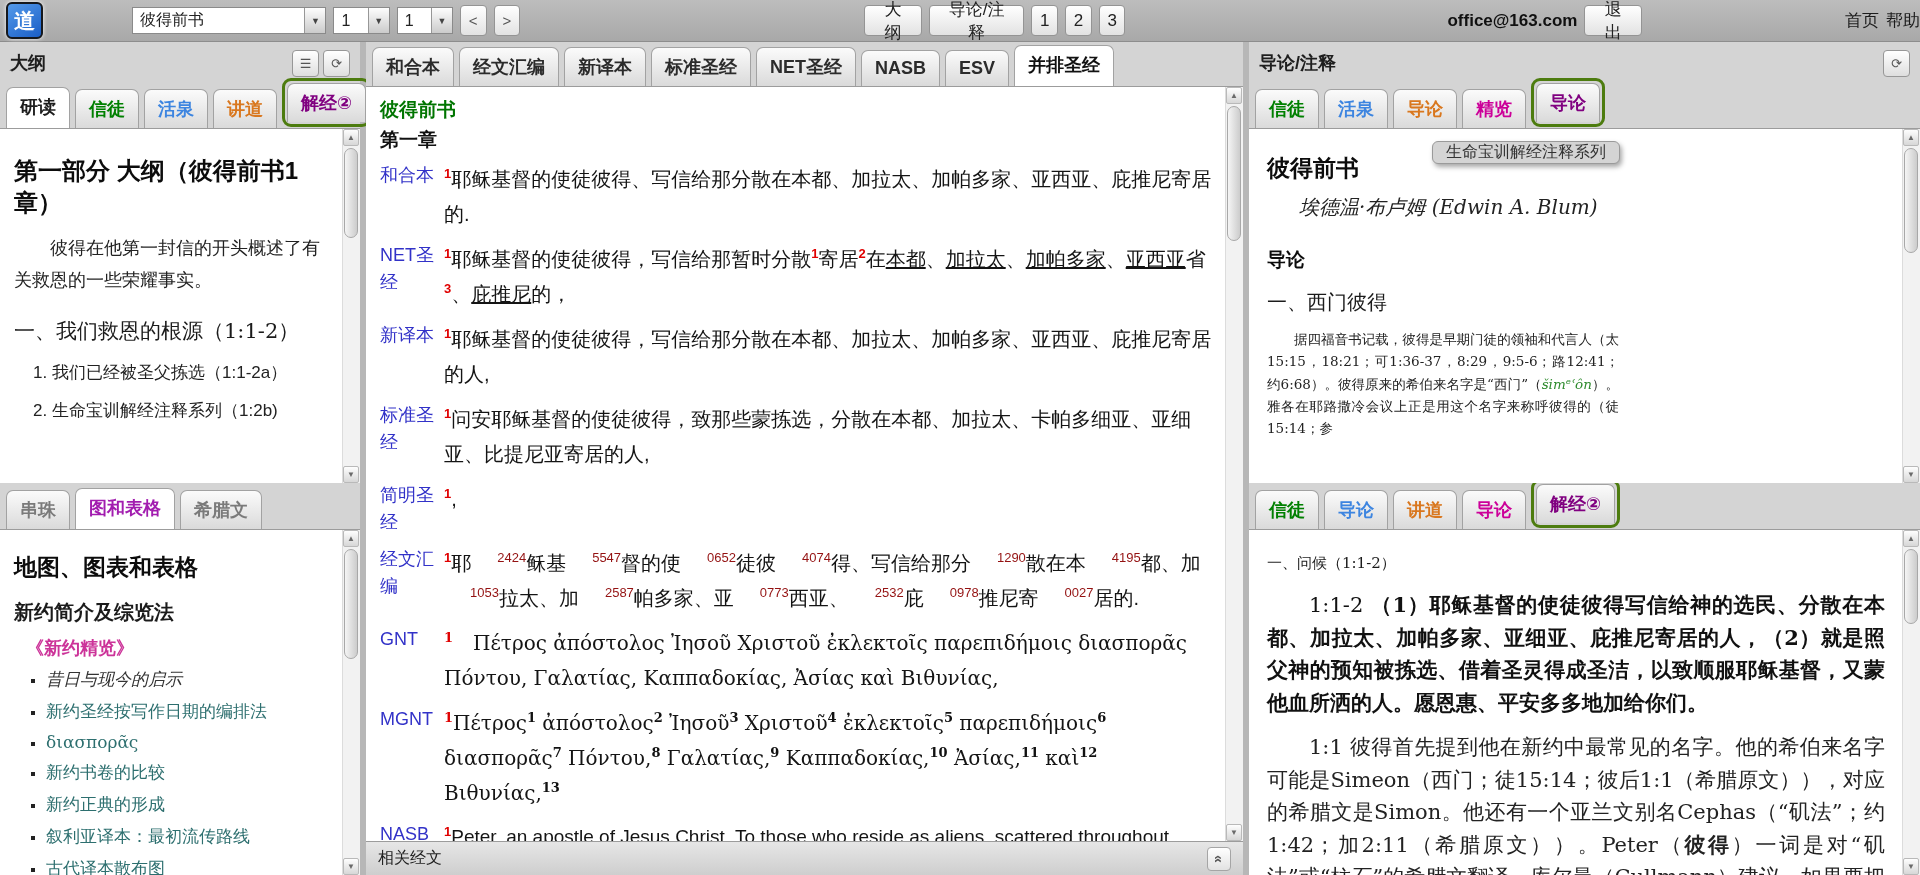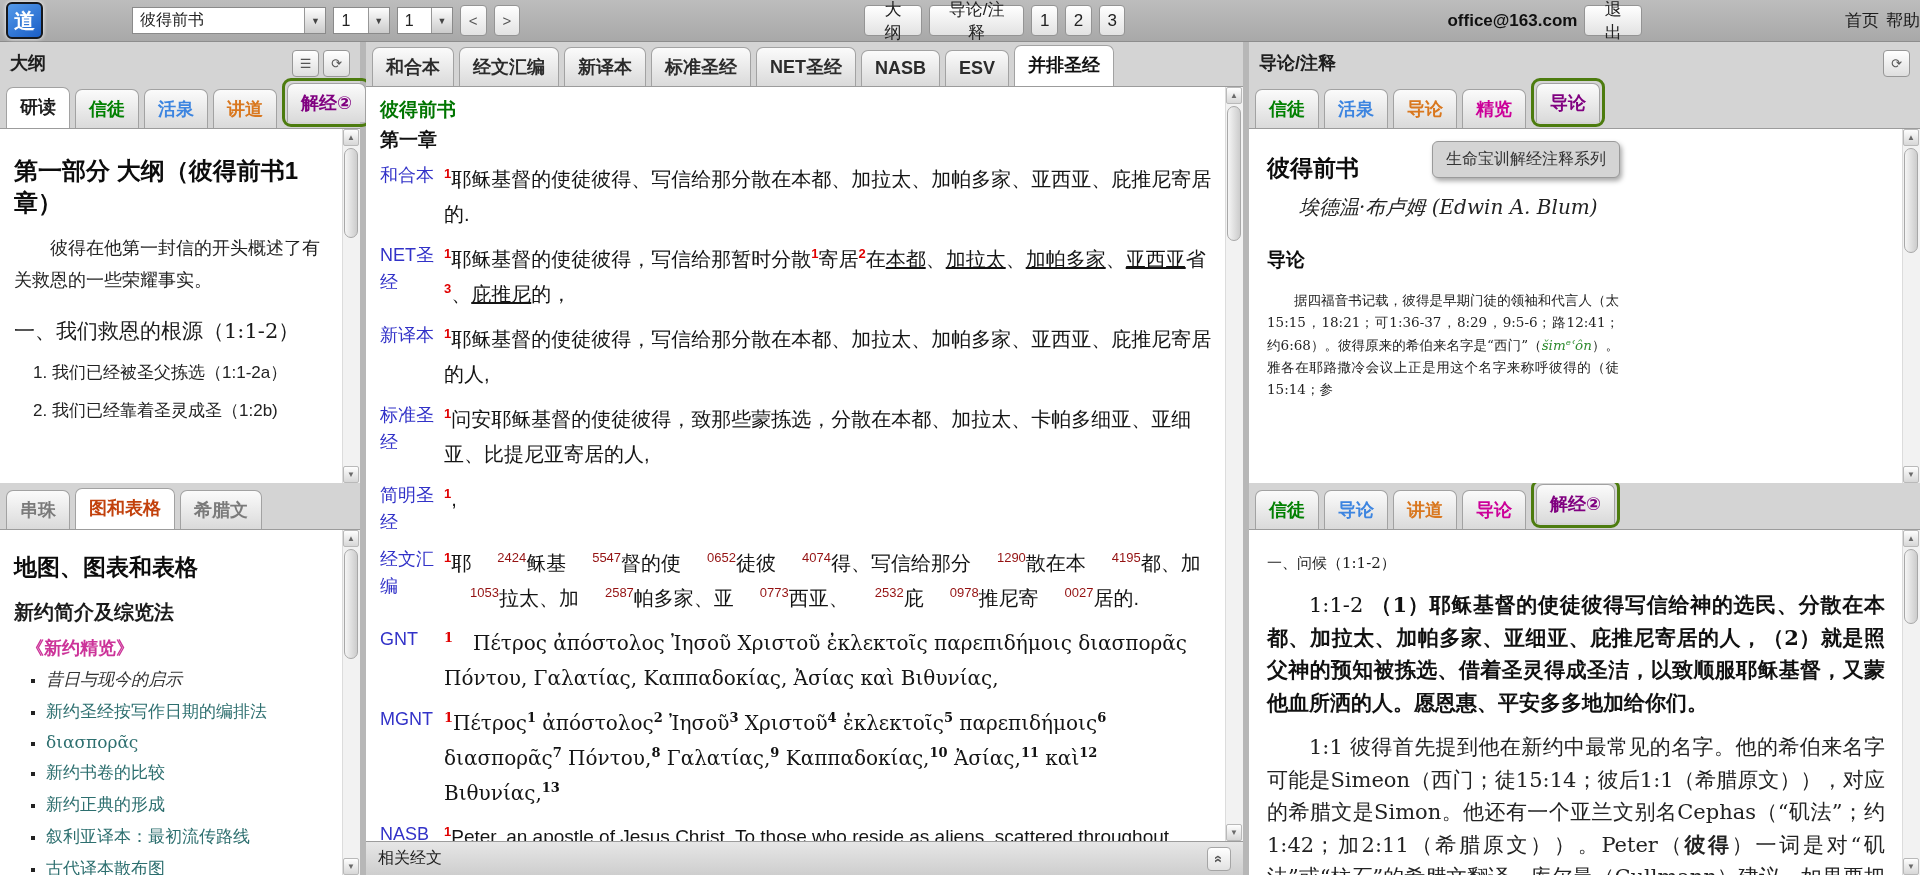--- a/index.html
+++ b/index.html
@@ -87,21 +87,21 @@
   sup.strong{color:#941212;font-size:13px;cursor:pointer;margin-left:26px;}
   sup.wnum{color:#111;font-weight:bold;font-size:13px;}
   .und{text-decoration:underline;cursor:pointer;}
   .m-footer{height:33px;flex:none;background:linear-gradient(#e6e6e6,#cecece);border-top:1px solid #9c9c9c;
     display:flex;align-items:center;padding:0 12px;font-size:16px;color:#222;}
   .expand{margin-left:auto;width:22px;height:22px;border:1px solid #a5a5a5;border-radius:4px;
     background:linear-gradient(#fff,#e2e2e2);display:flex;align-items:center;justify-content:center;cursor:pointer;}
   .expand span{transform:rotate(90deg);font-size:14px;color:#555;font-weight:bold;}
   
   .tooltip{position:absolute;top:12px;right:300px;background:#d4d4d4;border:1px solid #9a9a9a;border-radius:6px;
-    padding:7px 13px;font-size:16px;color:#333;box-shadow:2px 3px 5px rgba(0,0,0,.35);white-space:nowrap;}
+    padding:0 13px;font-size:16px;color:#333;box-shadow:2px 3px 5px rgba(0,0,0,.35);white-space:nowrap;}
   .intro-col{width:352px;padding:0 0 0 18px;}
   .r-book{font-size:23px;font-weight:bold;color:#0c0c0c;margin:24px 0 10px;}
   .r-author{font-family:"DejaVu Serif","Liberation Serif",serif;font-style:italic;font-size:20px;color:#222;
     padding-left:32px;margin:0 0 26px;}
   .r-h{font-size:19px;font-weight:bold;color:#0c0c0c;margin:18px 0 16px;}
   .r-sec{font-family:"DejaVu Serif","Liberation Serif",serif;font-size:20px;color:#1b1b1b;margin:16px 0 12px;}
   .r-para{font-family:"DejaVu Serif","Liberation Serif",serif;font-size:13.5px;line-height:1.65;color:#222;
     text-indent:2em;text-align:justify;margin:0;}
   .translit{color:#2e8b2e;font-style:italic;}
   .c-wrap{padding:0 18px;margin-right:17px;}
@@ -160,32 +160,32 @@
           <div class="tab" style="color: rgb(128, 0, 128);">解经②</div>
         </div>
       </div>
     <div id="left-c1" class="contentA">
       <div class="pad">
         <div class="ol-h">第一部分 大纲（彼得前书1章）</div>
         <p class="ol-p">彼得在他第一封信的开头概述了有关救恩的一些荣耀事实。</p>
         <div class="ol-sec">一、我们救恩的根源（1:1-2）</div>
         <ol class="ol-items">
             <li>我们已经被圣父拣选（1:1-2a）</li>
-            <li>我们已经靠着圣灵成圣（1:2b)</li>
+            <li>生命宝训解经注释系列（1:2b)</li>
           </ol>
       </div>
       <div class="sbar">
         <div class="sb-btn sb-up">▲</div>
         <div class="sb-thumb" style="top:19px;height:90px;"></div>
         <div class="sb-btn sb-down">▼</div>
       </div>
     </div>
     <div class="tabbar tabbar2">
         <div class="tab" style="color: rgb(122, 122, 122);">串珠</div>
-        <div class="tab active" style="color: #c2410c; text-align: center;">图和表格</div>
+        <div class="tab active" style="color: #a21caf; text-align: center;">图和表格</div>
         <div class="tab" style="color: rgb(122, 122, 122);">希腊文</div>
       </div>
     <div id="left-c2" class="contentA">
       <div class="pad">
         <div class="ch-h">地图、图表和表格</div>
         <div class="ch-sub">新约简介及综览法</div>
         <div class="ch-series">《新约精览》</div>
         <ul class="ch-items">
             <li>昔日与现今的启示</li>
             <li>新约圣经按写作日期的编排法</li>
@@ -291,20 +291,21 @@
         <div class="redbox">
           <div class="tab" style="color: rgb(128, 0, 128);">导论</div>
         </div>
       </div>
     <div id="right-c1" class="contentA">
       <div class="tooltip">生命宝训解经注释系列</div>
       <div class="intro-col">
         <div class="r-book">彼得前书</div>
         <div class="r-author">埃德温·布卢姆 (Edwin A. Blum)</div>
         <div class="r-h">导论</div>
+        <div class="r-sec">一、西门彼得</div>
         <p class="r-para"><span>据四福音书记载，彼得是早期门徒的领袖和代言人（太15:15，18:21；可1:36-37，8:29，9:5-6；路12:41；约6:68）。彼得原来的希伯来名字是“西门”（</span><span class="translit">šimᵉʿôn</span><span>）。雅各在耶路撒冷会议上正是用这个名字来称呼彼得的（徒15:14；参</span></p>
       </div>
       <div class="sbar">
         <div class="sb-btn sb-up">▲</div>
         <div class="sb-thumb" style="top:19px;height:105px;"></div>
         <div class="sb-btn sb-down">▼</div>
       </div>
     </div>
     <div class="tabbar tabbar2">
         <div class="tab" style="color: rgb(0, 128, 0);">信徒</div>

